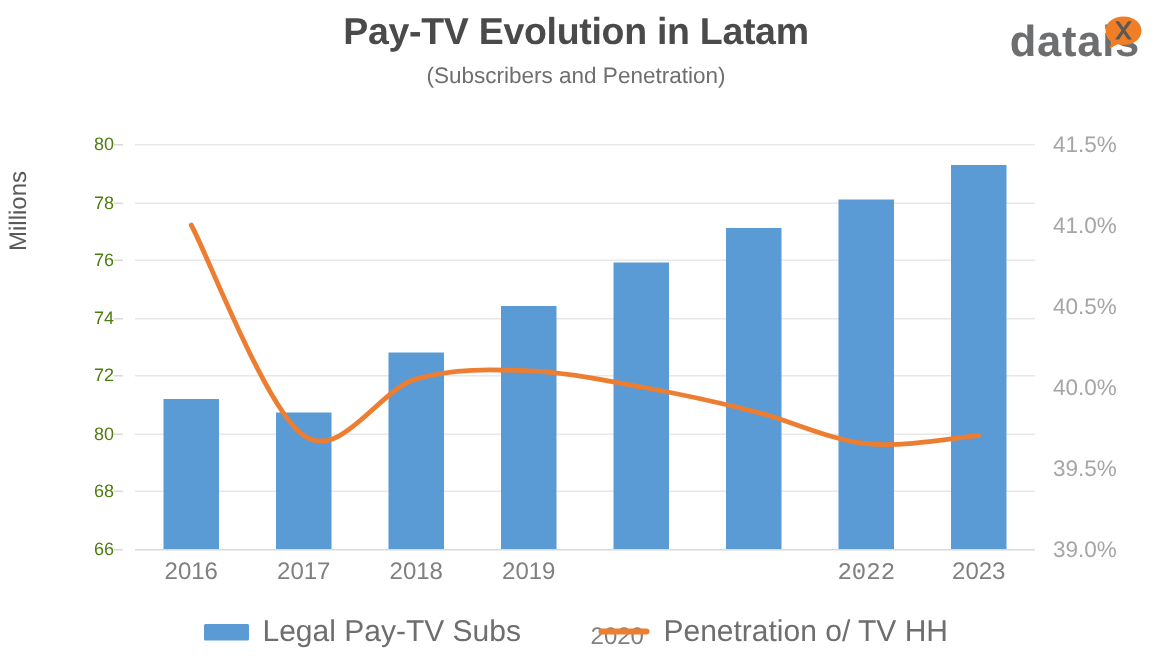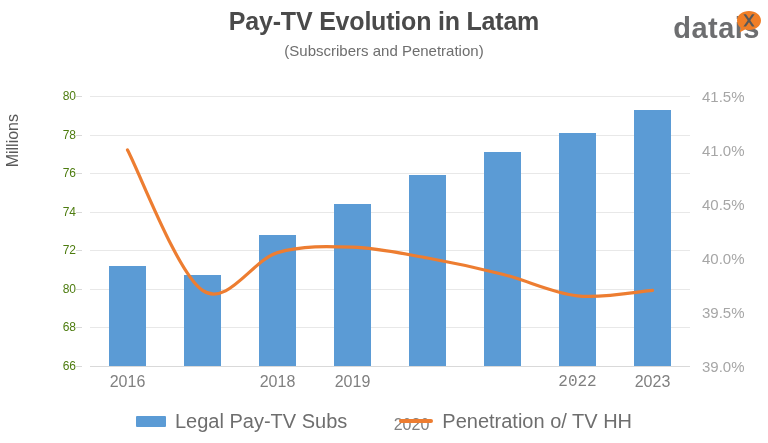--- a/index.html
+++ b/index.html
@@ -290,20 +290,21 @@
       <div class="axis-label-right" style="top: 263px;">39.0%</div>
       <div class="axis-label-right" style="top: 209px;">39.5%</div>
       <div class="axis-label-right" style="top: 155px;">40.0%</div>
       <div class="axis-label-right" style="top: 101px;">40.5%</div>
       <div class="axis-label-right" style="top: 47px;">41.0%</div>
       <div class="axis-label-right" style="top: -7px;">41.5%</div>
     </div>
 
   <div class="x-axis" id="x-axis">
       <div class="x-tick-label" style="left: 0px;">2016</div>
+      <div class="x-tick-label" style="left: 75px;">2017</div>
       <div class="x-tick-label" style="left: 150px;">2018</div>
       <div class="x-tick-label" style="left: 225px;">2019</div>
       <div class="x-tick-label" style="left: 284px; margin-top: 43px;">2020</div>
       <div class="x-tick-label" style="left: 450px; font-family: Liberation Mono, monospace;">2022</div>
       <div class="x-tick-label" style="left: 525px;">2023</div>
     </div>
 
   <div class="legend">
     <div class="legend-item">
       <span class="legend-swatch-bar"></span>

